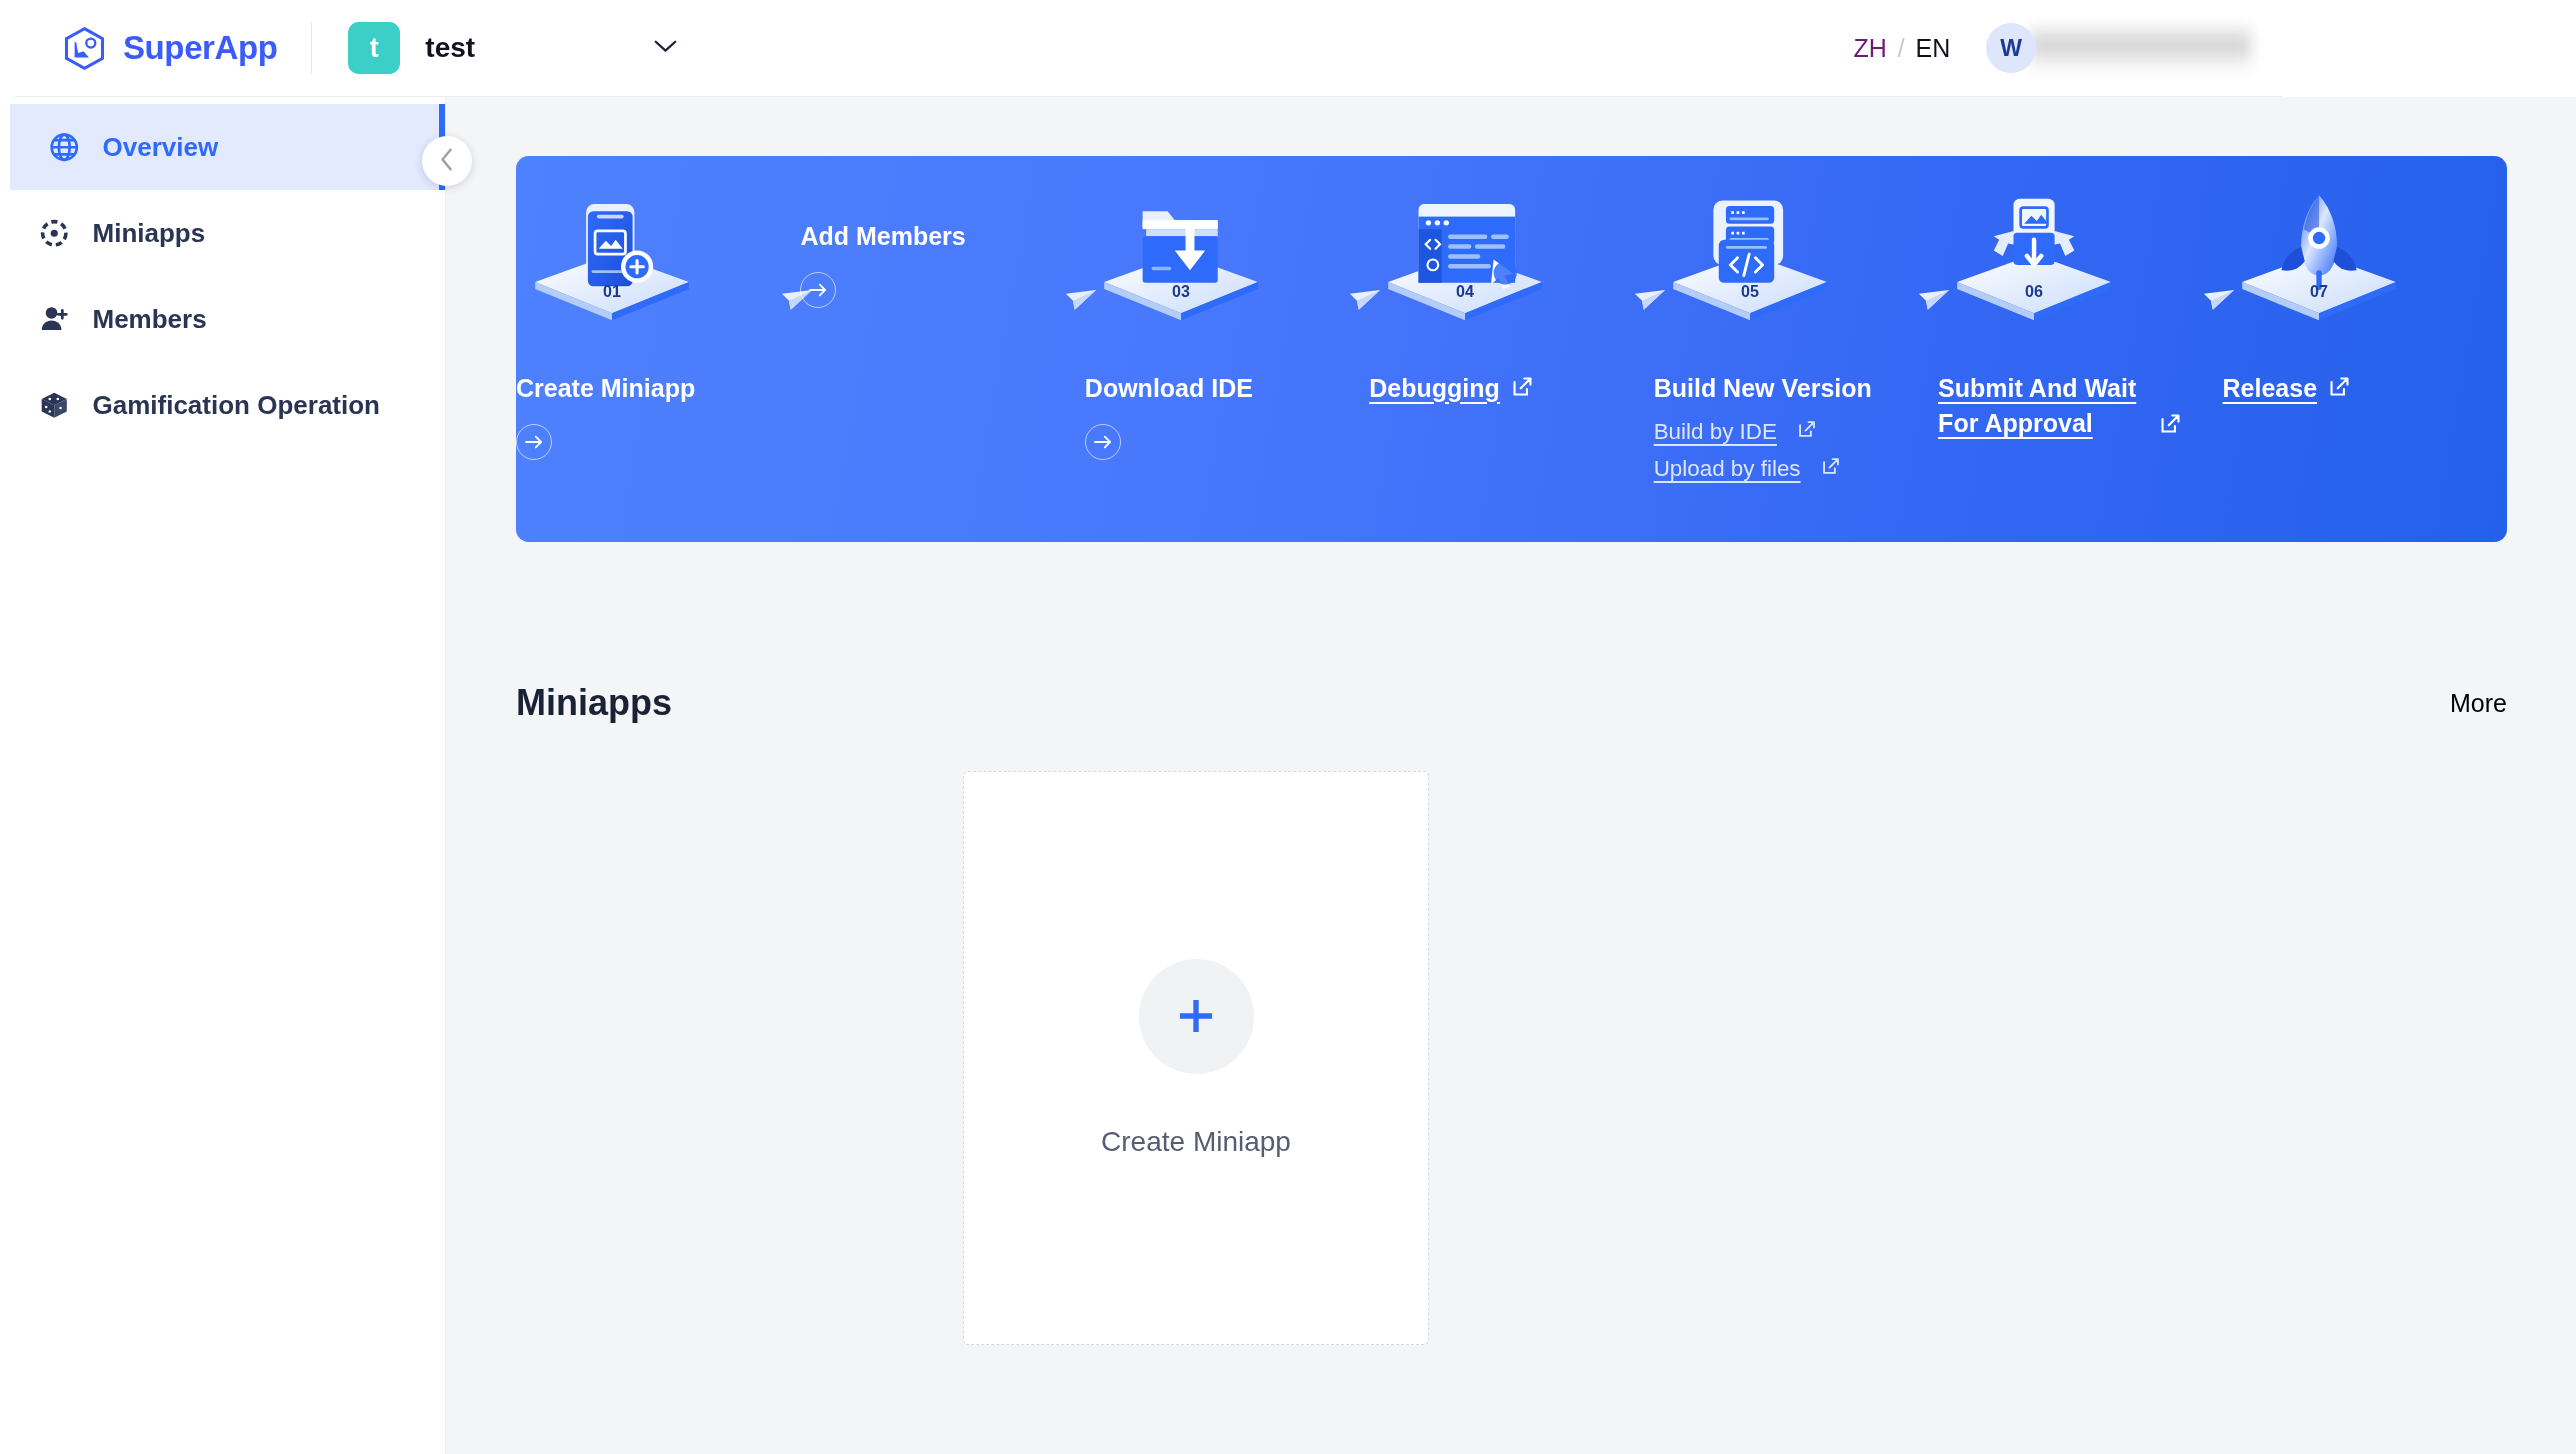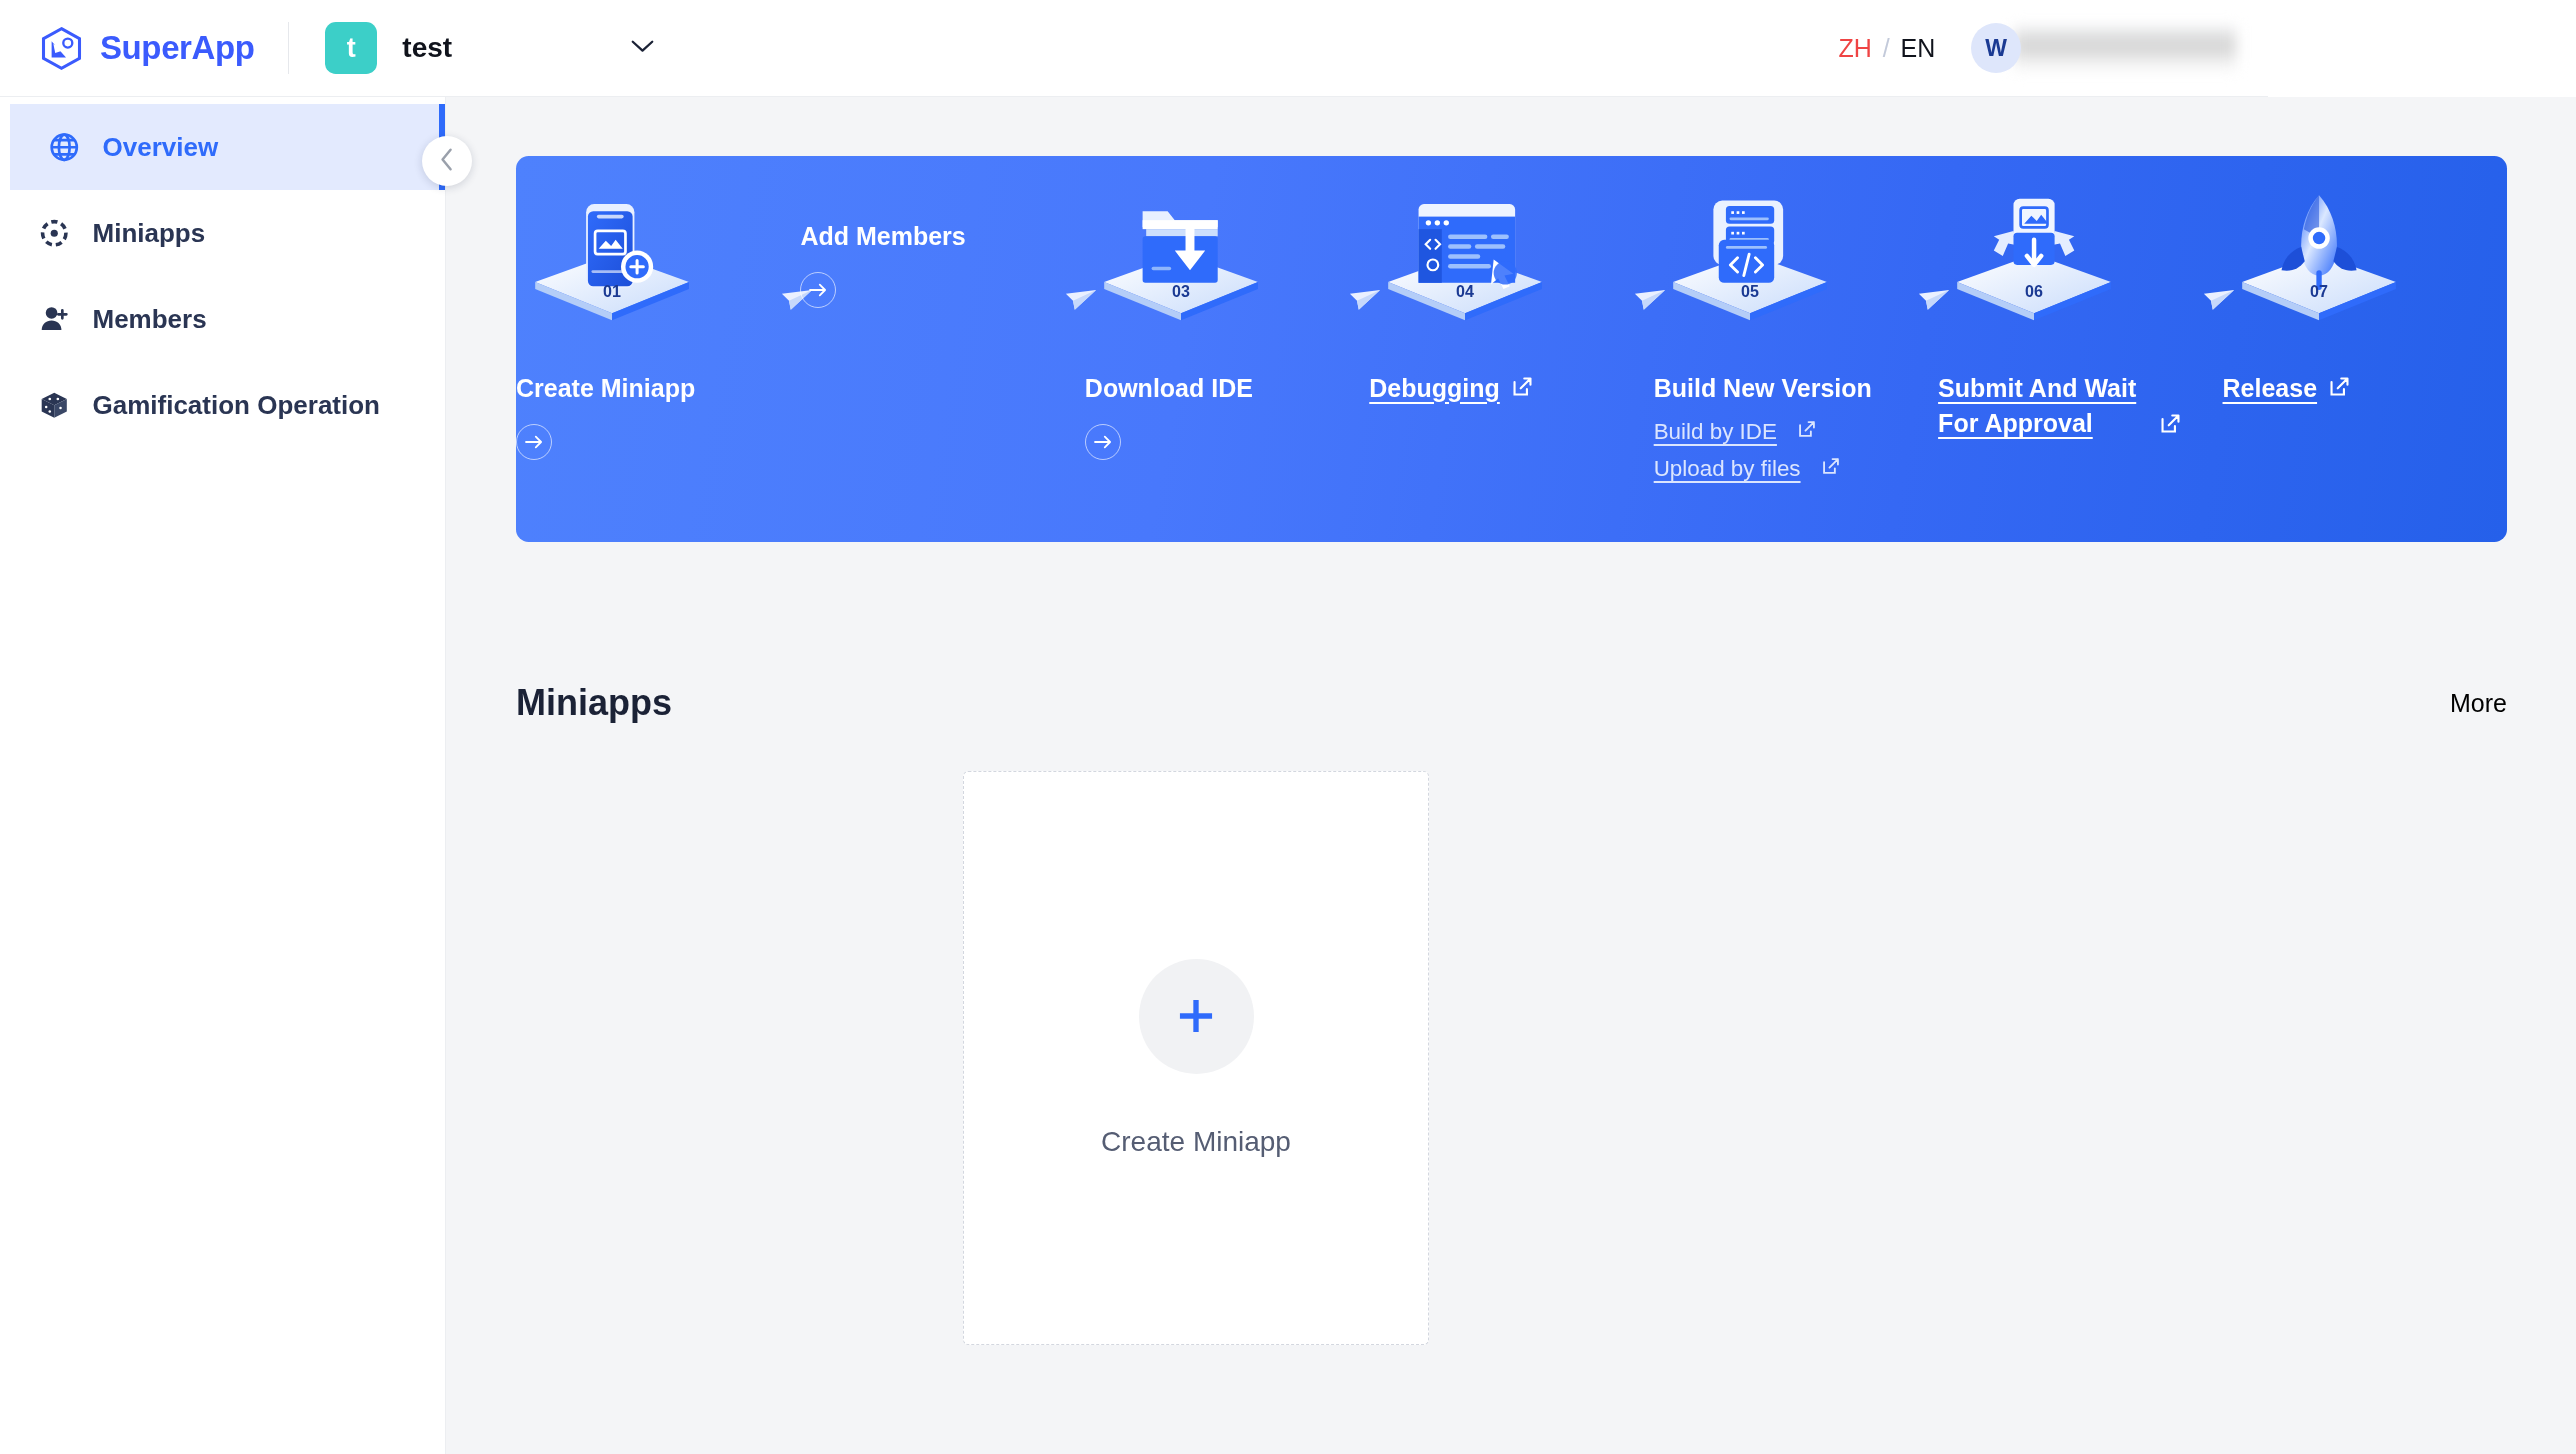--- a/index.html
+++ b/index.html
@@ -5,26 +5,27 @@
   * { box-sizing: border-box; margin: 0; padding: 0; }
   html, body {
     width: 2576px; height: 1455px;
     font-family: "Liberation Sans", sans-serif;
     background: #ffffff;
     overflow: hidden;
   }
 
   
   .header {
-    position: absolute; top: 0; left: 0;
+    position: absolute; top: 0; left: 15px;
     width: 2268px; height: 97px;
     background: #ffffff;
     border-bottom: 0.9px solid #eceef1;
     display: flex; align-items: center;
     z-index: 30;
+    padding-left: 8px;
   }
   .logo-wrap { display: flex; align-items: center; margin-left: 39px; gap: 16px; }
   .logo-mark { width: 45px; height: 45px; display: block; }
   .logo-text {
     font-size: 33px; font-weight: bold; color: #3b5bfd;
     letter-spacing: -0.4px;
   }
   .hdr-divider {
     width: 0.9px; height: 52px; background: #e6e8ec;
     margin-left: 34px;
@@ -40,21 +41,21 @@
     display: flex; align-items: center; justify-content: center;
   }
   .ws-name { font-size: 28px; color: #10131c; font-weight: bold; }
   .ws-caret { margin-left: 154px; }
 
   .hdr-right {
     margin-left: auto; display: flex; align-items: center;
     margin-right: 32px; gap: 0;
   }
   .lang { display: flex; align-items: center; font-size: 25px; gap: 10.8px; }
-  .lang-zh { color: #ef4444; cursor: pointer; }
+  .lang-zh { color: #701a75; cursor: pointer; }
   .lang-sep { color: #c3cada; }
   .lang-en { color: #10131c; cursor: pointer; }
   .user-area { display: flex; align-items: center; margin-left: 36px; }
   .user-avatar {
     width: 50px; height: 50px; border-radius: 50%;
     background: #dee6fb; color: #1b3a93;
     font-size: 23px; font-weight: bold;
     display: flex; align-items: center; justify-content: center;
     z-index: 2;
   }

